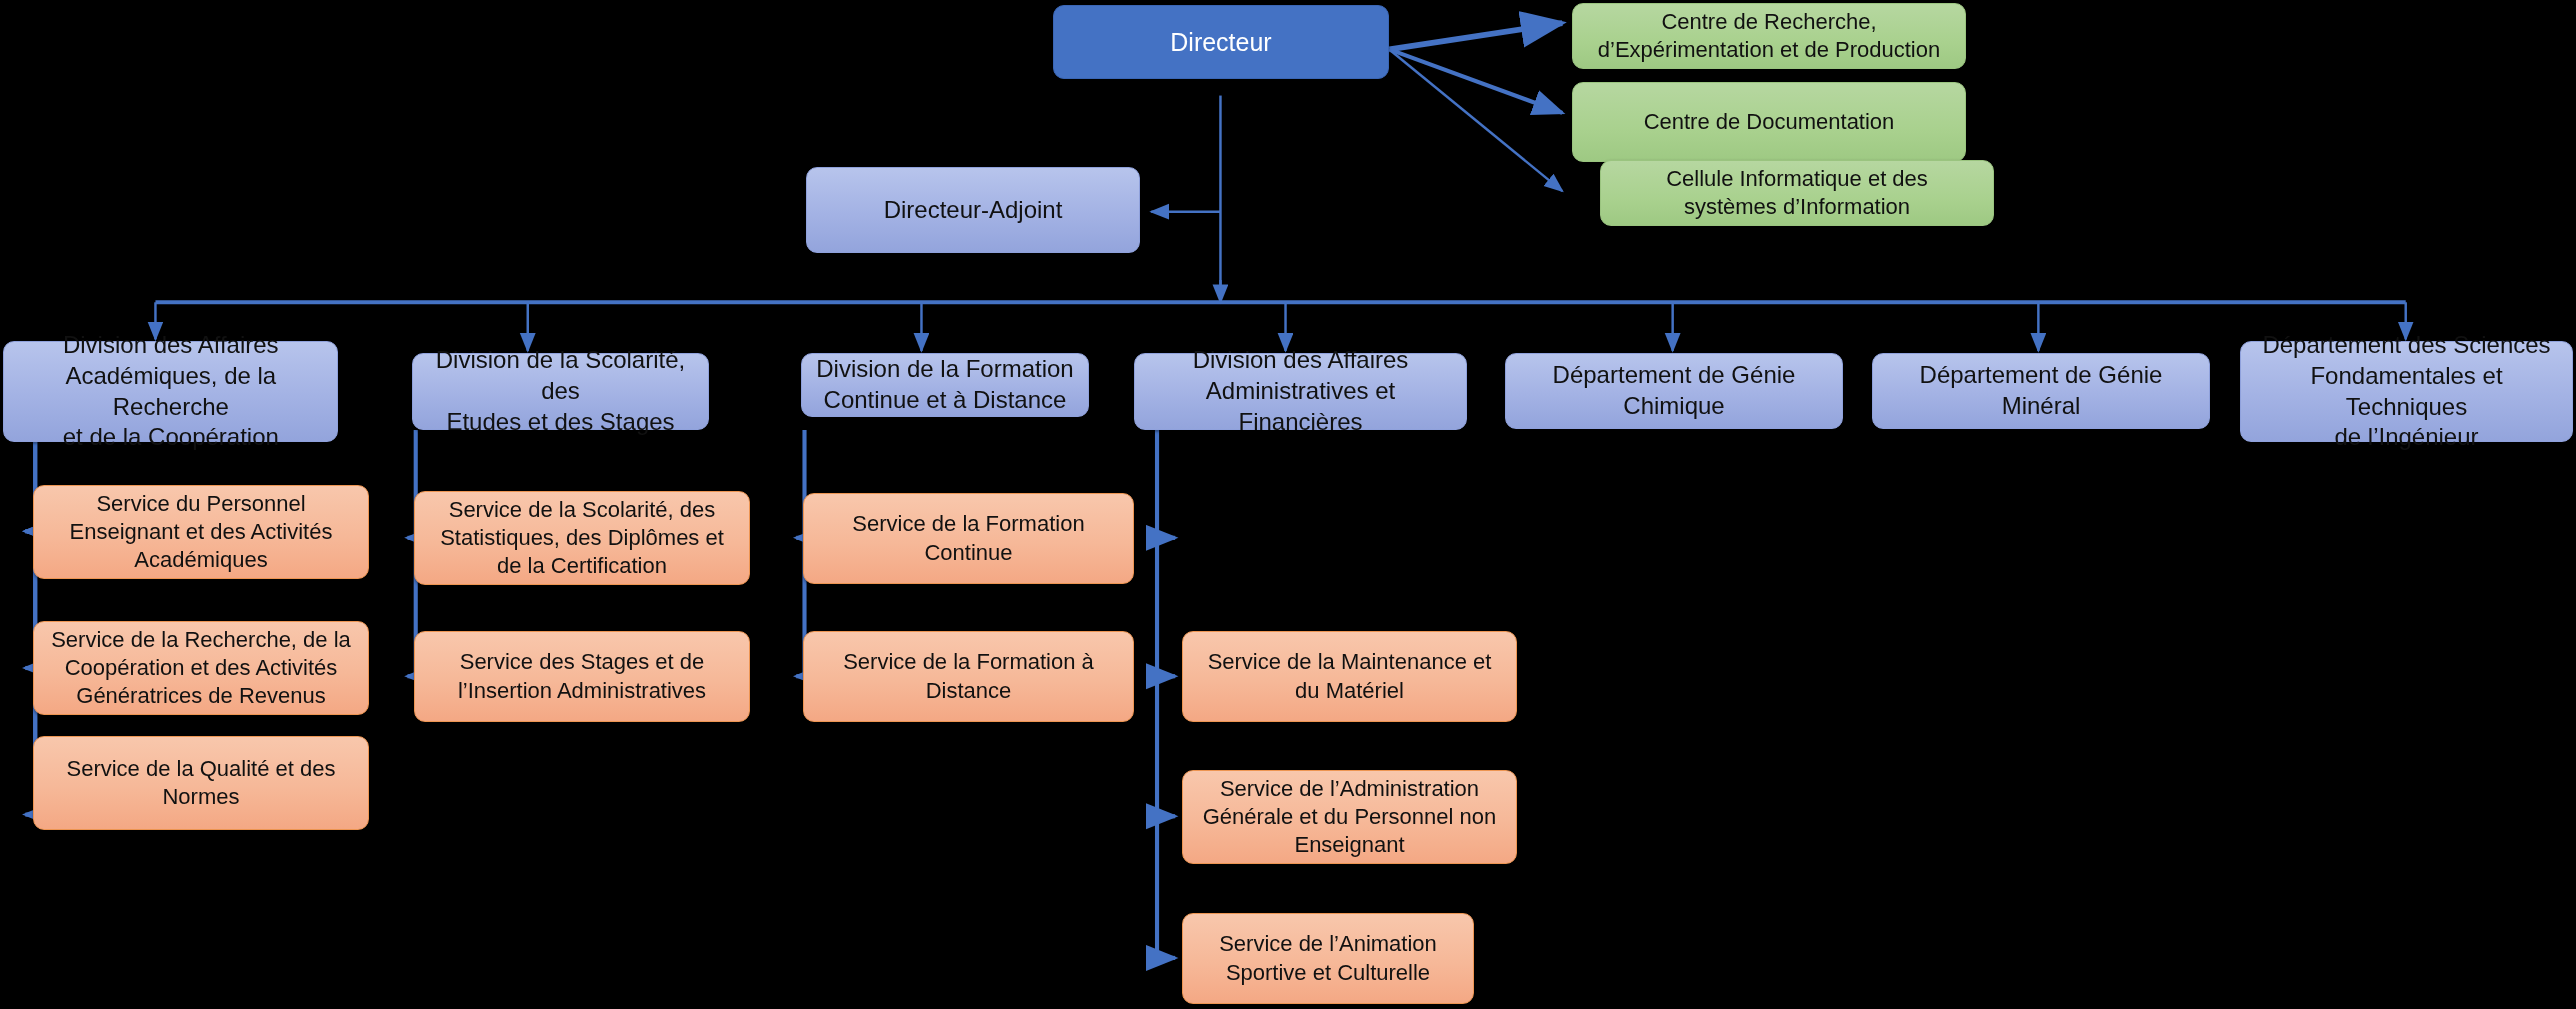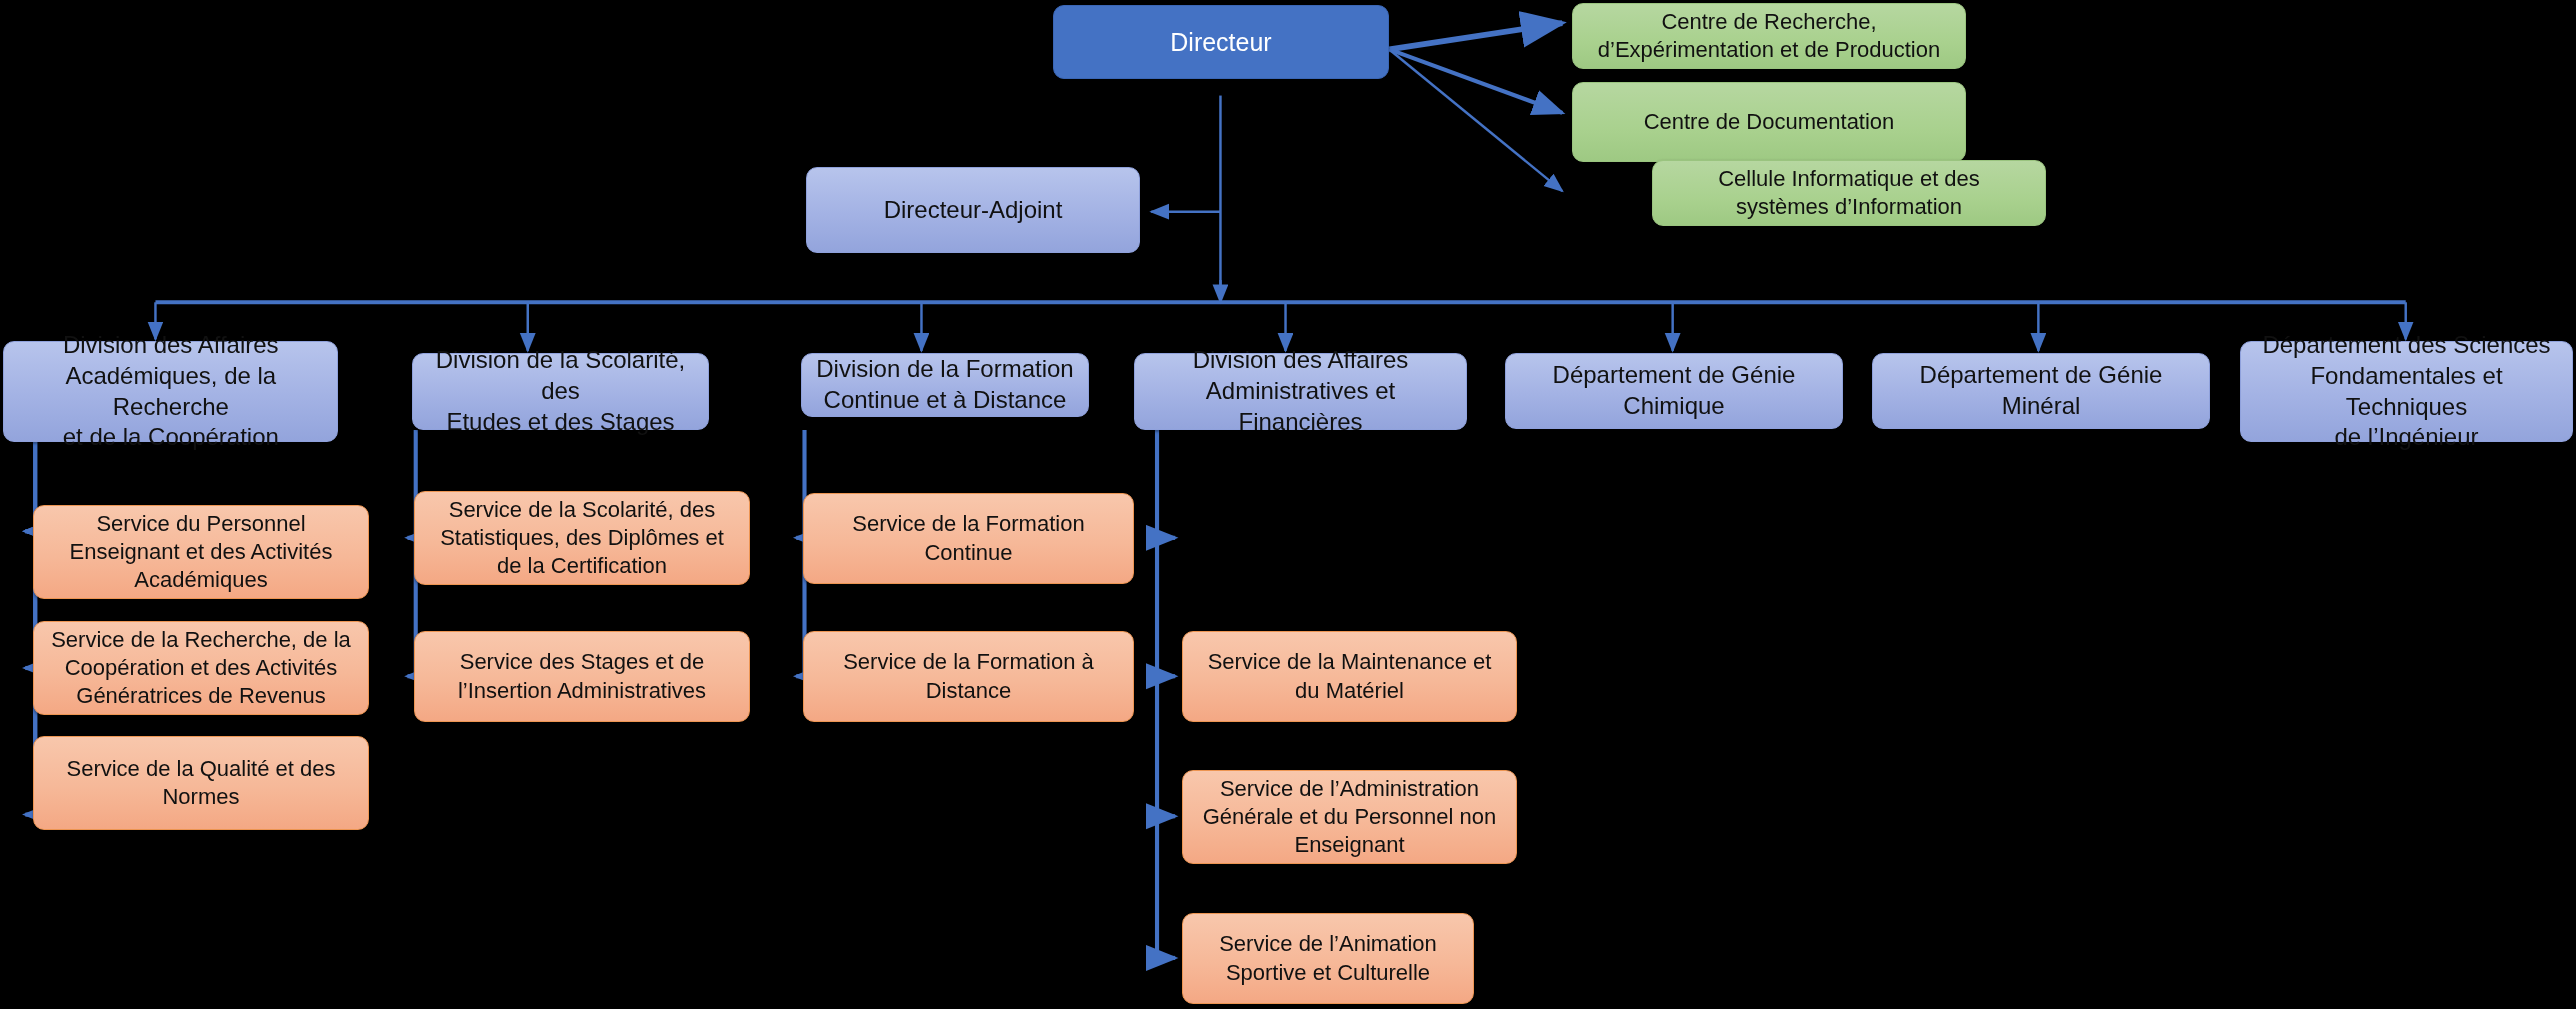--- a/index.html
+++ b/index.html
@@ -231,21 +231,21 @@
     <span class="label">Directeur-Adjoint</span>
   </div>
 
   <div class="node centre" style="left:1572px; top:3.3px; width:394px; height:66px;">
     <span class="label">Centre de Recherche,
 d’Expérimentation et de Production</span>
   </div>
   <div class="node centre" style="left:1572px; top:82px; width:394px; height:80px;">
     <span class="label">Centre de Documentation</span>
   </div>
-  <div class="node centre" style="left:1652px; top:160px; width:394px; height:66px;">
+  <div class="node centre" style="left:1600px; top:160px; width:394px; height:66px;">
     <span class="label">Cellule Informatique et des
 systèmes d’Information</span>
   </div>
 
   <div class="node unit" style="left:3.3px; top:341px; width:335px; height:101px;">
     <span class="label">Division des Affaires
 Académiques, de la Recherche
 et de la Coopération</span>
   </div>
   <div class="node unit" style="left:412px; top:353px; width:297px; height:77px;">
@@ -267,21 +267,21 @@
   <div class="node unit" style="left:1872px; top:353px; width:338px; height:76px;">
     <span class="label">Département de Génie
 Minéral</span>
   </div>
   <div class="node unit" style="left:2240px; top:341px; width:333px; height:101px;">
     <span class="label">Département des Sciences
 Fondamentales et Techniques
 de l’Ingénieur</span>
   </div>
 
-  <div class="node service" style="left:33px; top:485px; width:336px; height:94px;margin-top:20px;">
+  <div class="node service" style="left:33px; top:485px; width:336px; height:94px;">
     <span class="label">Service du Personnel
 Enseignant et des Activités
 Académiques</span>
   </div>
   <div class="node service" style="left:33px; top:621px; width:336px; height:94px;">
     <span class="label">Service de la Recherche, de la
 Coopération et des Activités
 Génératrices de Revenus</span>
   </div>
   <div class="node service" style="left:33px; top:736px; width:336px; height:94px;">

